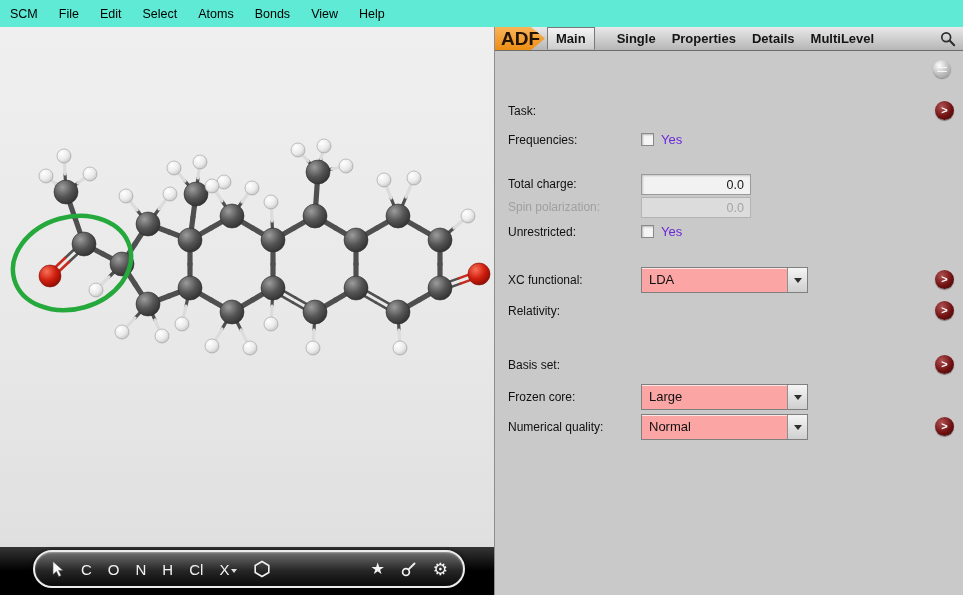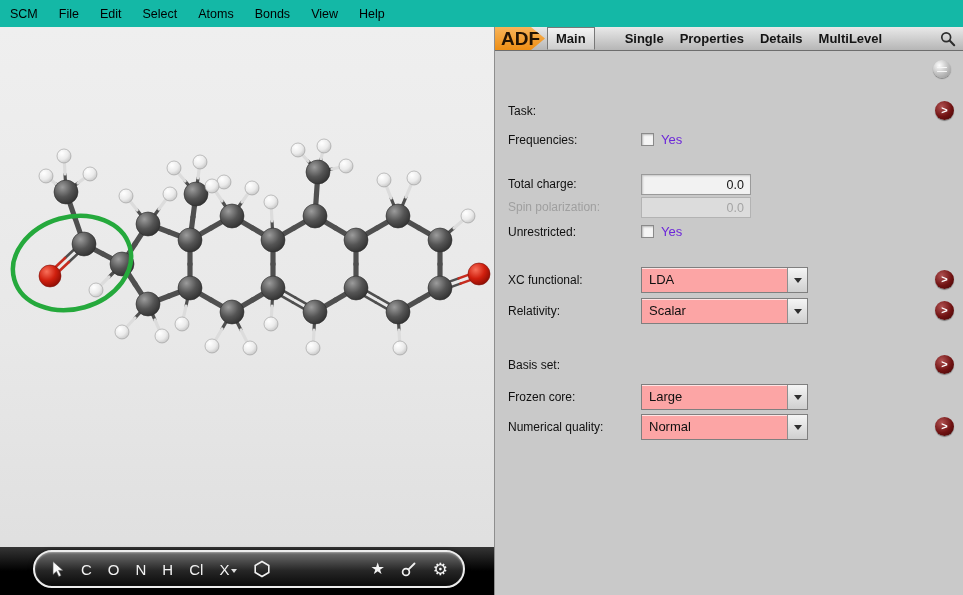--- a/index.html
+++ b/index.html
@@ -1,21 +1,21 @@
 <!DOCTYPE html>
 <html><head>
 <meta charset="utf-8">
 <style>
   *{margin:0;padding:0;box-sizing:border-box}
   html,body{width:963px;height:595px;overflow:hidden}
   body{font-family:"Liberation Sans",sans-serif;background:#fff;-webkit-font-smoothing:antialiased}
   #app{position:relative;width:963px;height:595px;background:#fff}
 
   
-  #menubar{position:absolute;left:0;top:0;width:963px;height:27px;background:#14b8a6;display:flex;align-items:center;gap:21px;padding-left:10px;font-size:12.5px;color:#000}
+  #menubar{position:absolute;left:0;top:0;width:963px;height:27px;background:#5eead4;display:flex;align-items:center;gap:21px;padding-left:10px;font-size:12.5px;color:#000}
   .menu-item{cursor:default;white-space:nowrap}
 
   
   #viewer{position:absolute;left:0;top:27px;width:494px;height:568px;background:linear-gradient(180deg,#efefef 0%,#e8e8e8 55%,#e0e0e0 90%,#d6d6d6 100%);overflow:hidden}
   #mol-svg{position:absolute;left:0;top:0;width:494px;height:520px;display:block}
 
   
   #toolbar-band{position:absolute;left:0;bottom:0;width:494px;height:48px;background:linear-gradient(180deg,#353535,#000 50%)}
   #pill{position:absolute;left:33px;top:3px;width:432px;height:38px;border-radius:20px;border:2px solid #ececec;
         background:linear-gradient(180deg,#6f6f6f,#262626 55%,#0a0a0a);
@@ -29,21 +29,21 @@
   .star-glyph::before{content:"\2605";color:#f4f4f4;font-size:16px;line-height:1}
   .gear-glyph::before{content:"\2699";color:#f4f4f4;font-size:17px;line-height:1}
 
   
   #rightpanel{position:absolute;left:494px;top:27px;width:469px;height:568px;background:#c9c9c9;border-left:1px solid #8e8e8e}
   #tabbar{position:absolute;left:0;top:0;width:100%;height:24px;background:linear-gradient(180deg,#e9e9e9,#b6b6b6);border-bottom:1px solid #6d6d6d;display:flex;align-items:stretch}
   .adf-tab{width:50px;background:linear-gradient(180deg,#f8b45a,#ee8e14);clip-path:polygon(0 0,72% 0,100% 50%,72% 100%,0 100%);
            display:flex;align-items:center;padding-left:6px;font-weight:700;font-size:19px;color:#231303;cursor:pointer}
   #tabs-container{display:flex;align-items:stretch;margin-left:2px}
   .tab{display:flex;align-items:center;padding:0 8px;font-weight:700;font-size:13px;color:#141414;cursor:pointer;white-space:nowrap}
-  .tab.selected{background:linear-gradient(180deg,#f4f4f4,#cdcdcd);border:1px solid #787878;border-bottom-color:#b7b7b7;margin-right:22px}
+  .tab.selected{background:linear-gradient(180deg,#f4f4f4,#cdcdcd);border:1px solid #787878;border-bottom-color:#b7b7b7;margin-right:14px}
   #tab-search{position:absolute;right:7px;top:4px;width:16px;height:16px;cursor:pointer}
 
   #panel-body{position:absolute;left:0;top:24px;width:100%;height:544px}
   .sphere-btn{position:absolute;right:12px;top:9px;width:18px;height:18px;border-radius:50%;
               background:radial-gradient(circle at 35% 30%,#fdfdfd,#bcbcbc 55%,#8d8d8d);
               box-shadow:0 1px 1px rgba(0,0,0,.35);cursor:pointer}
   .sphere-btn::before,.sphere-btn::after{content:"";position:absolute;left:4px;width:10px;height:1.6px;background:#f6f6f6;border-radius:1px}
   .sphere-btn::before{top:6.5px}.sphere-btn::after{top:10.5px}
 
   .row{position:absolute;left:0;width:100%;height:26px}
@@ -368,26 +368,20 @@
           <span class="combo-text">LDA</span>
           <span class="combo-btn">
               <i class="tri"></i>
             </span>
         </div>
         <div class="detail-btn"></div>
       </div>
 
       <div class="row" style="top:247px">
         <span class="flabel">Relativity:</span>
-        <div class="combo">
-          <span class="combo-text">Scalar</span>
-          <span class="combo-btn">
-              <i class="tri"></i>
-            </span>
-        </div>
         <div class="detail-btn"></div>
       </div>
 
       <div class="row" style="top:301px">
         <span class="flabel">Basis set:</span>
         <div class="detail-btn"></div>
       </div>
 
       <div class="row" style="top:363px">
         <span class="flabel">Numerical quality:</span>

